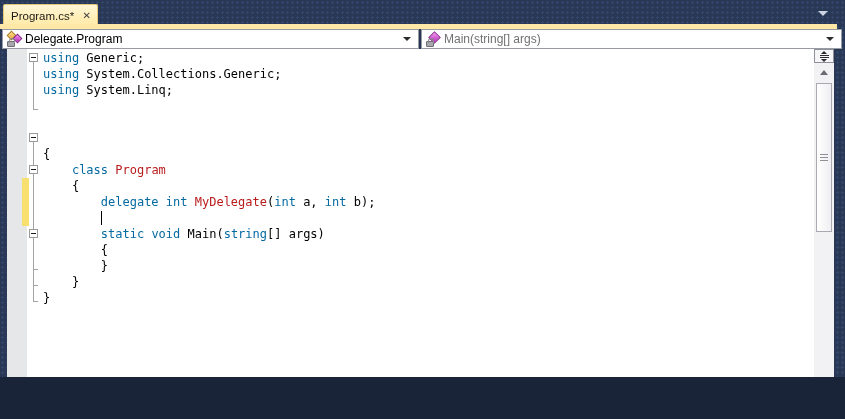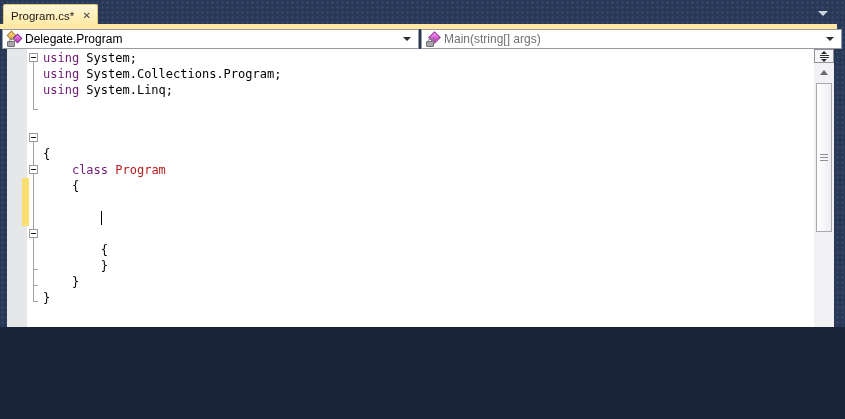--- a/index.html
+++ b/index.html
@@ -1,18 +1,18 @@
 <!DOCTYPE html>
 <html><head>
 <meta charset="utf-8">
 <style>
   html,body{margin:0;padding:0;background:#1a2438;}
   *{box-sizing:border-box;}
   .window{
-    position:relative;width:845px;height:327px;overflow:hidden;
+    position:relative;width:845px;height:377px;overflow:hidden;
     background-color:#293955;
     background-image:radial-gradient(#33476e 1px, transparent 1.2px);
     background-size:5px 5px;
     font-family:"Liberation Sans", sans-serif;
   }
   
   .tab{
     position:absolute;left:3px;top:4px;width:95px;height:25px;
     background:linear-gradient(#fff6d8, #ffedb2 60%, #ffe8a5);
     border:1px solid #e3c877;border-bottom:none;
@@ -47,21 +47,21 @@
   .d-magenta{left:5px;top:2px;width:9px;height:9px;background:linear-gradient(135deg,#f49af4,#b32eb3);border:1px solid #8c1d8c;}
   .lock{position:absolute;left:1px;bottom:0px;width:8px;height:6px;background:#a8a8ac;border:1px solid #6e6e74;border-radius:1px;}
   .lock::before{content:"";position:absolute;left:1px;top:-4px;width:4px;height:4px;
     border:1.5px solid #87878d;border-bottom:none;border-radius:3px 3px 0 0;}
   
   .editor{position:absolute;left:7px;top:49px;width:807px;height:341px;background:#ffffff;overflow:hidden;}
   .indicator-margin{position:absolute;left:0;top:0;width:20px;height:100%;background:#e6e7e8;}
   .outline-margin{position:absolute;left:20px;top:0;width:16px;height:100%;background:#ffffff;}
   .code-line{position:absolute;left:36px;height:16px;line-height:16px;white-space:pre;
     font-family:"DejaVu Sans Mono","Liberation Mono",monospace;font-size:12px;color:#000;}
-  .tok-k{color:#701a75;}
+  .tok-k{color:#0369a1;}
   .tok-t{color:#b91c1c;}
   .tok-p{color:#000000;}
   .change-bar{position:absolute;left:15px;width:7px;background:#f7e06f;}
   .fold-vline{position:absolute;left:26px;width:1px;background:#a3a3a3;}
   .fold-foot{position:absolute;left:26px;width:5px;height:1px;background:#a3a3a3;}
   .fold-box{position:absolute;left:22px;width:9px;height:9px;background:#fff;border:1px solid #9a9a9a;}
   .fold-box::after{content:"";position:absolute;left:1px;top:3px;width:5px;height:1px;background:#1b1b1b;}
   .caret{position:absolute;width:1.5px;height:14px;background:#000;}
   
   .vscroll{position:absolute;left:814px;top:49px;width:20px;height:341px;background:#f2f2f5;}
@@ -128,28 +128,30 @@
       <div class="fold-vline" style="top: 93px; height: 159px;"></div>
       <div class="fold-foot" style="top: 252px;"></div>
       <div class="fold-vline" style="top: 125px; height: 111px;"></div>
       <div class="fold-foot" style="top: 236px;"></div>
       <div class="fold-vline" style="top: 189px; height: 31px;"></div>
       <div class="fold-foot" style="top: 220px;"></div>
       <div class="fold-box" style="top: 4px;"></div>
       <div class="fold-box" style="top: 84px;"></div>
       <div class="fold-box" style="top: 116px;"></div>
       <div class="fold-box" style="top: 180px;"></div>
-      <div class="code-line" style="top: 1px;"><span class="tok-k">using</span><span class="tok-p"> System;</span></div>
-      <div class="code-line" style="top: 17px;"><span class="tok-k">using</span><span class="tok-p"> System.Collections.Program;</span></div>
+      <div class="code-line" style="top: 1px;"><span class="tok-k">using</span><span class="tok-p"> Generic;</span></div>
+      <div class="code-line" style="top: 17px;"><span class="tok-k">using</span><span class="tok-p"> System.Collections.Generic;</span></div>
       <div class="code-line" style="top: 33px;"><span class="tok-k">using</span><span class="tok-p"> System.Linq;</span></div>
       <div class="code-line" style="top: 65px;"></div>
       <div class="code-line" style="top: 97px;"><span class="tok-p">{</span></div>
       <div class="code-line" style="top: 113px;"><span class="tok-p">    </span><span class="tok-k">class</span><span class="tok-p"> </span><span class="tok-t">Program</span></div>
       <div class="code-line" style="top: 129px;"><span class="tok-p">    {</span></div>
+      <div class="code-line" style="top: 145px;"><span class="tok-p">        </span><span class="tok-k">delegate</span><span class="tok-p"> </span><span class="tok-k">int</span><span class="tok-p"> </span><span class="tok-t">MyDelegate</span><span class="tok-p">(</span><span class="tok-k">int</span><span class="tok-p"> a, </span><span class="tok-k">int</span><span class="tok-p"> b);</span></div>
       <div class="code-line" style="top: 161px;"></div>
+      <div class="code-line" style="top: 177px;"><span class="tok-p">        </span><span class="tok-k">static</span><span class="tok-p"> </span><span class="tok-k">void</span><span class="tok-p"> Main(</span><span class="tok-k">string</span><span class="tok-p">[] args)</span></div>
       <div class="code-line" style="top: 193px;"><span class="tok-p">        {</span></div>
       <div class="code-line" style="top: 209px;"><span class="tok-p">        }</span></div>
       <div class="code-line" style="top: 225px;"><span class="tok-p">    }</span></div>
       <div class="code-line" style="top: 241px;"><span class="tok-p">}</span></div>
       <div class="caret" style="left: 93.76px; top: 162px;"></div>
     </div>
 
   <div class="vscroll">
     <div class="vsplit">
       <span class="tri-up-s"></span>

